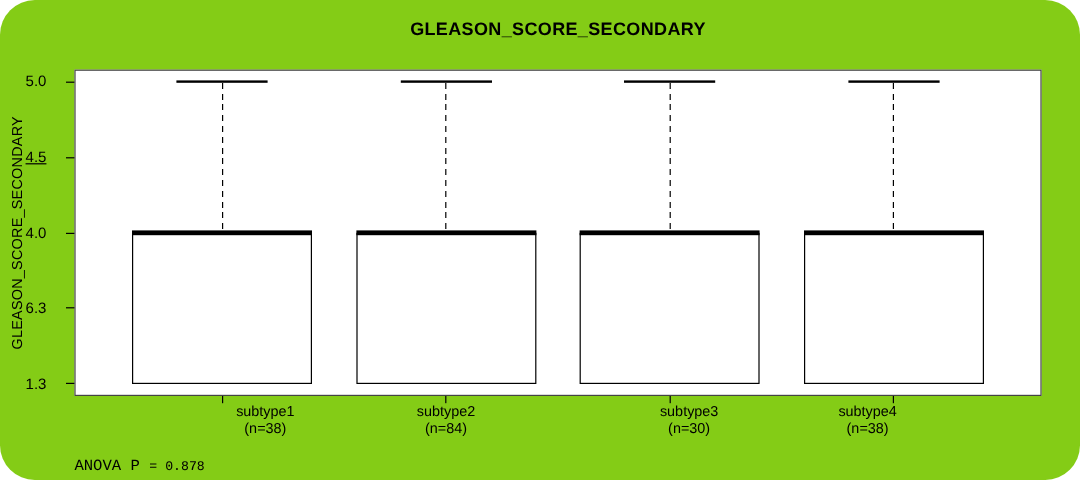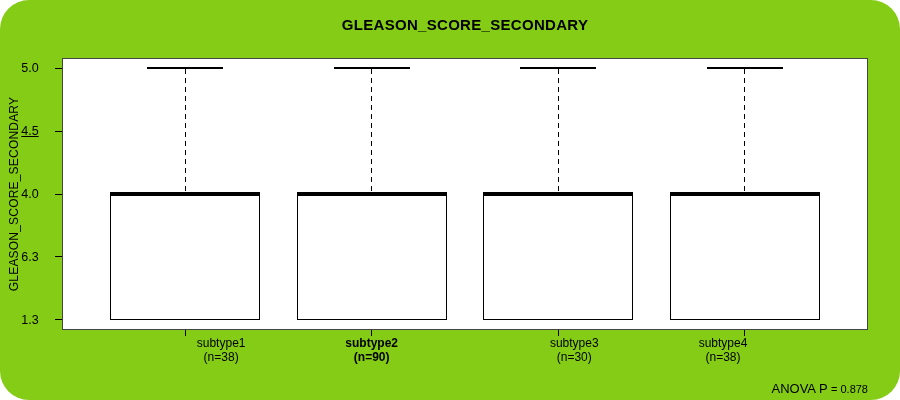--- a/index.html
+++ b/index.html
@@ -31,21 +31,21 @@
   .box{
     position:absolute;border:1px solid #000;background:#fff;box-sizing:border-box;
   }
   .median{position:absolute;background:#000;height:4px;}
   .whisker{
     position:absolute;width:1px;
     background:repeating-linear-gradient(to bottom,#000 0 5px,transparent 5px 9px);
   }
   .whisker-cap{position:absolute;background:#000;height:2px;}
   .footer{
-    position:absolute;left:62px;top:381px;width:806px;text-align:right;font-size:13px;
+    position:absolute;left:62px;top:381px;width:806px;text-align:left;font-size:13px;font-family:Liberation Mono, monospace;
   }
   .footer .value{font-size:11px;}
 </style>
 </head>
 <body>
 
 <div id="figure">
   <div class="title">GLEASON_SCORE_SECONDARY</div>
   <div class="ylab">GLEASON_SCORE_SECONDARY</div>
   <div class="frame"></div>
@@ -67,23 +67,23 @@
       <div class="xtick-mark" style="left: 184.639px; top: 330px;"></div>
       <div class="xgroup-label" style="left: 185.139px; margin-left: 36px;">
         <div>subtype1</div>
         <div>(n=38)</div>
       </div>
       <div class="whisker-cap" style="left: 333.713px; top: 67.0741px; width: 76px;"></div>
       <div class="whisker" style="left: 371.213px; top: 69.0741px; height: 123.926px;"></div>
       <div class="box" style="left: 296.713px; top: 194px; width: 150px; height: 125.926px;"></div>
       <div class="median" style="left: 296.713px; top: 192px; width: 150px;"></div>
       <div class="xtick-mark" style="left: 371.213px; top: 330px;"></div>
-      <div class="xgroup-label" style="left: 371.713px; font-weight: bold;">
+      <div class="xgroup-label" style="left: 371.713px;">
         <div>subtype2</div>
-        <div>(n=90)</div>
+        <div>(n=84)</div>
       </div>
       <div class="whisker-cap" style="left: 520.287px; top: 67.0741px; width: 76px;"></div>
       <div class="whisker" style="left: 557.787px; top: 69.0741px; height: 123.926px;"></div>
       <div class="box" style="left: 483.287px; top: 194px; width: 150px; height: 125.926px;"></div>
       <div class="median" style="left: 483.287px; top: 192px; width: 150px;"></div>
       <div class="xtick-mark" style="left: 557.787px; top: 330px;"></div>
       <div class="xgroup-label" style="left: 558.287px; margin-left: 16px;">
         <div>subtype3</div>
         <div>(n=30)</div>
       </div>

